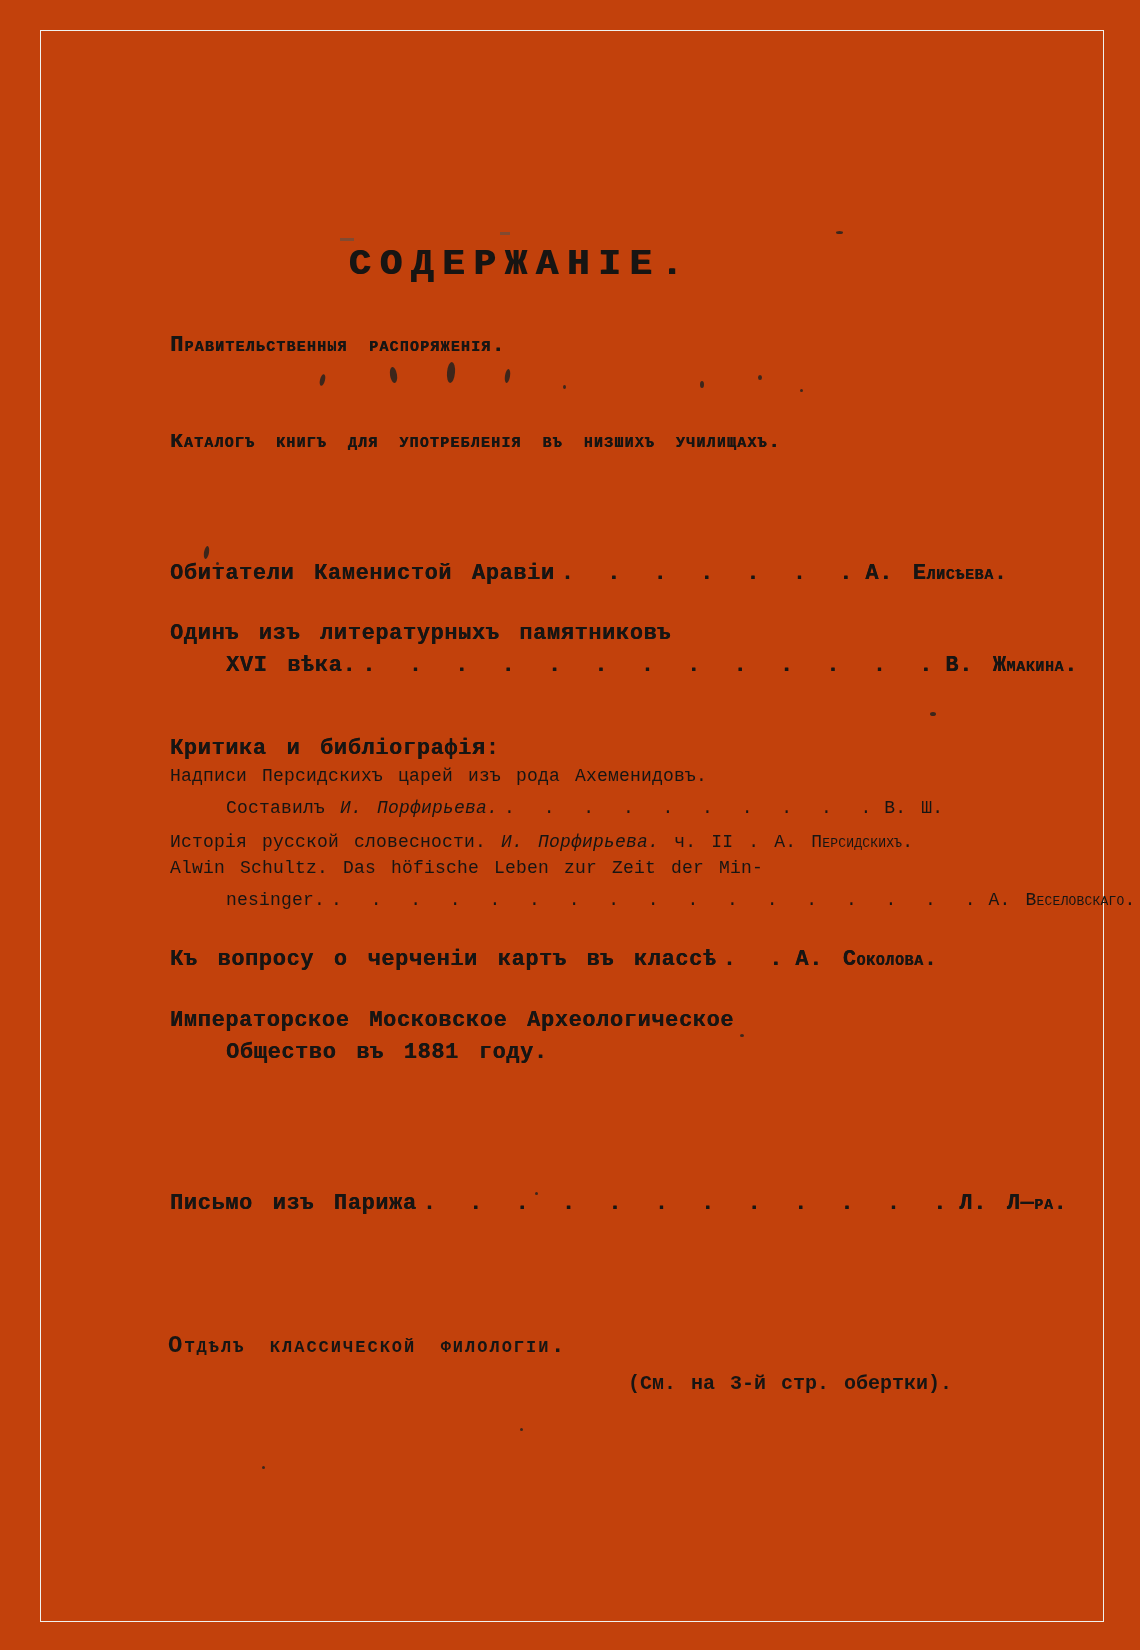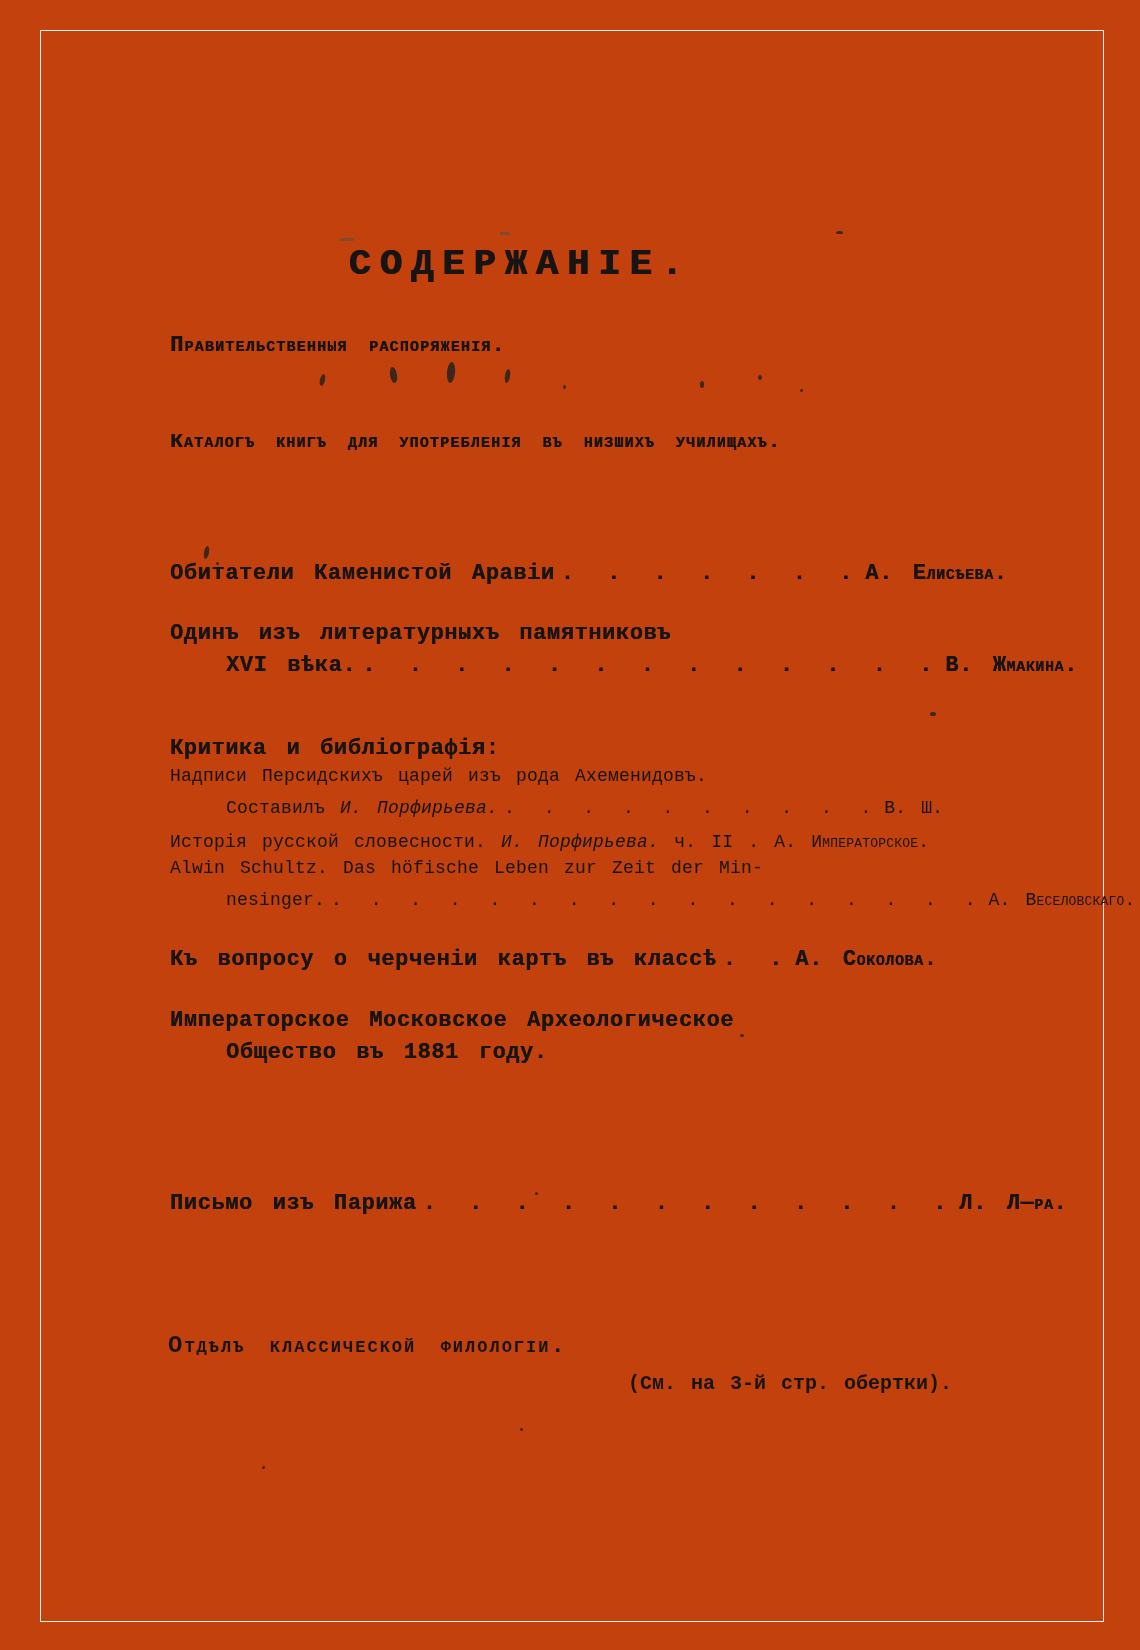--- a/index.html
+++ b/index.html
@@ -140,21 +140,21 @@
     <div class="indent">
       <span>Составилъ</span>
       <span class="it">И. Порфирьева.</span><span class="dots">. . . . . . . . . .</span><span class="author">В. Ш.</span>
     </div>
   </div>
 
   <div class="entry biblio" style="top:826px;">
     <span>Исторія русской словесности.</span>
     <span class="it">И. Порфирьева.</span>
     <span>ч. II .</span>
-    <span class="author">А. Императорское.</span>
+    <span class="author">А. Персидскихъ.</span>
   </div>
 
   <div class="entry biblio" style="top:852px;">
     <div>Alwin Schultz. Das höfische Leben zur Zeit der Min-</div>
     <div class="indent">
       <span>nesinger.</span><span class="dots">. . . . . . . . . . . . . . . . .</span><span class="author">А. Веселовскаго.</span>
     </div>
   </div>
 
   <div class="entry bold" style="top:944px;">

